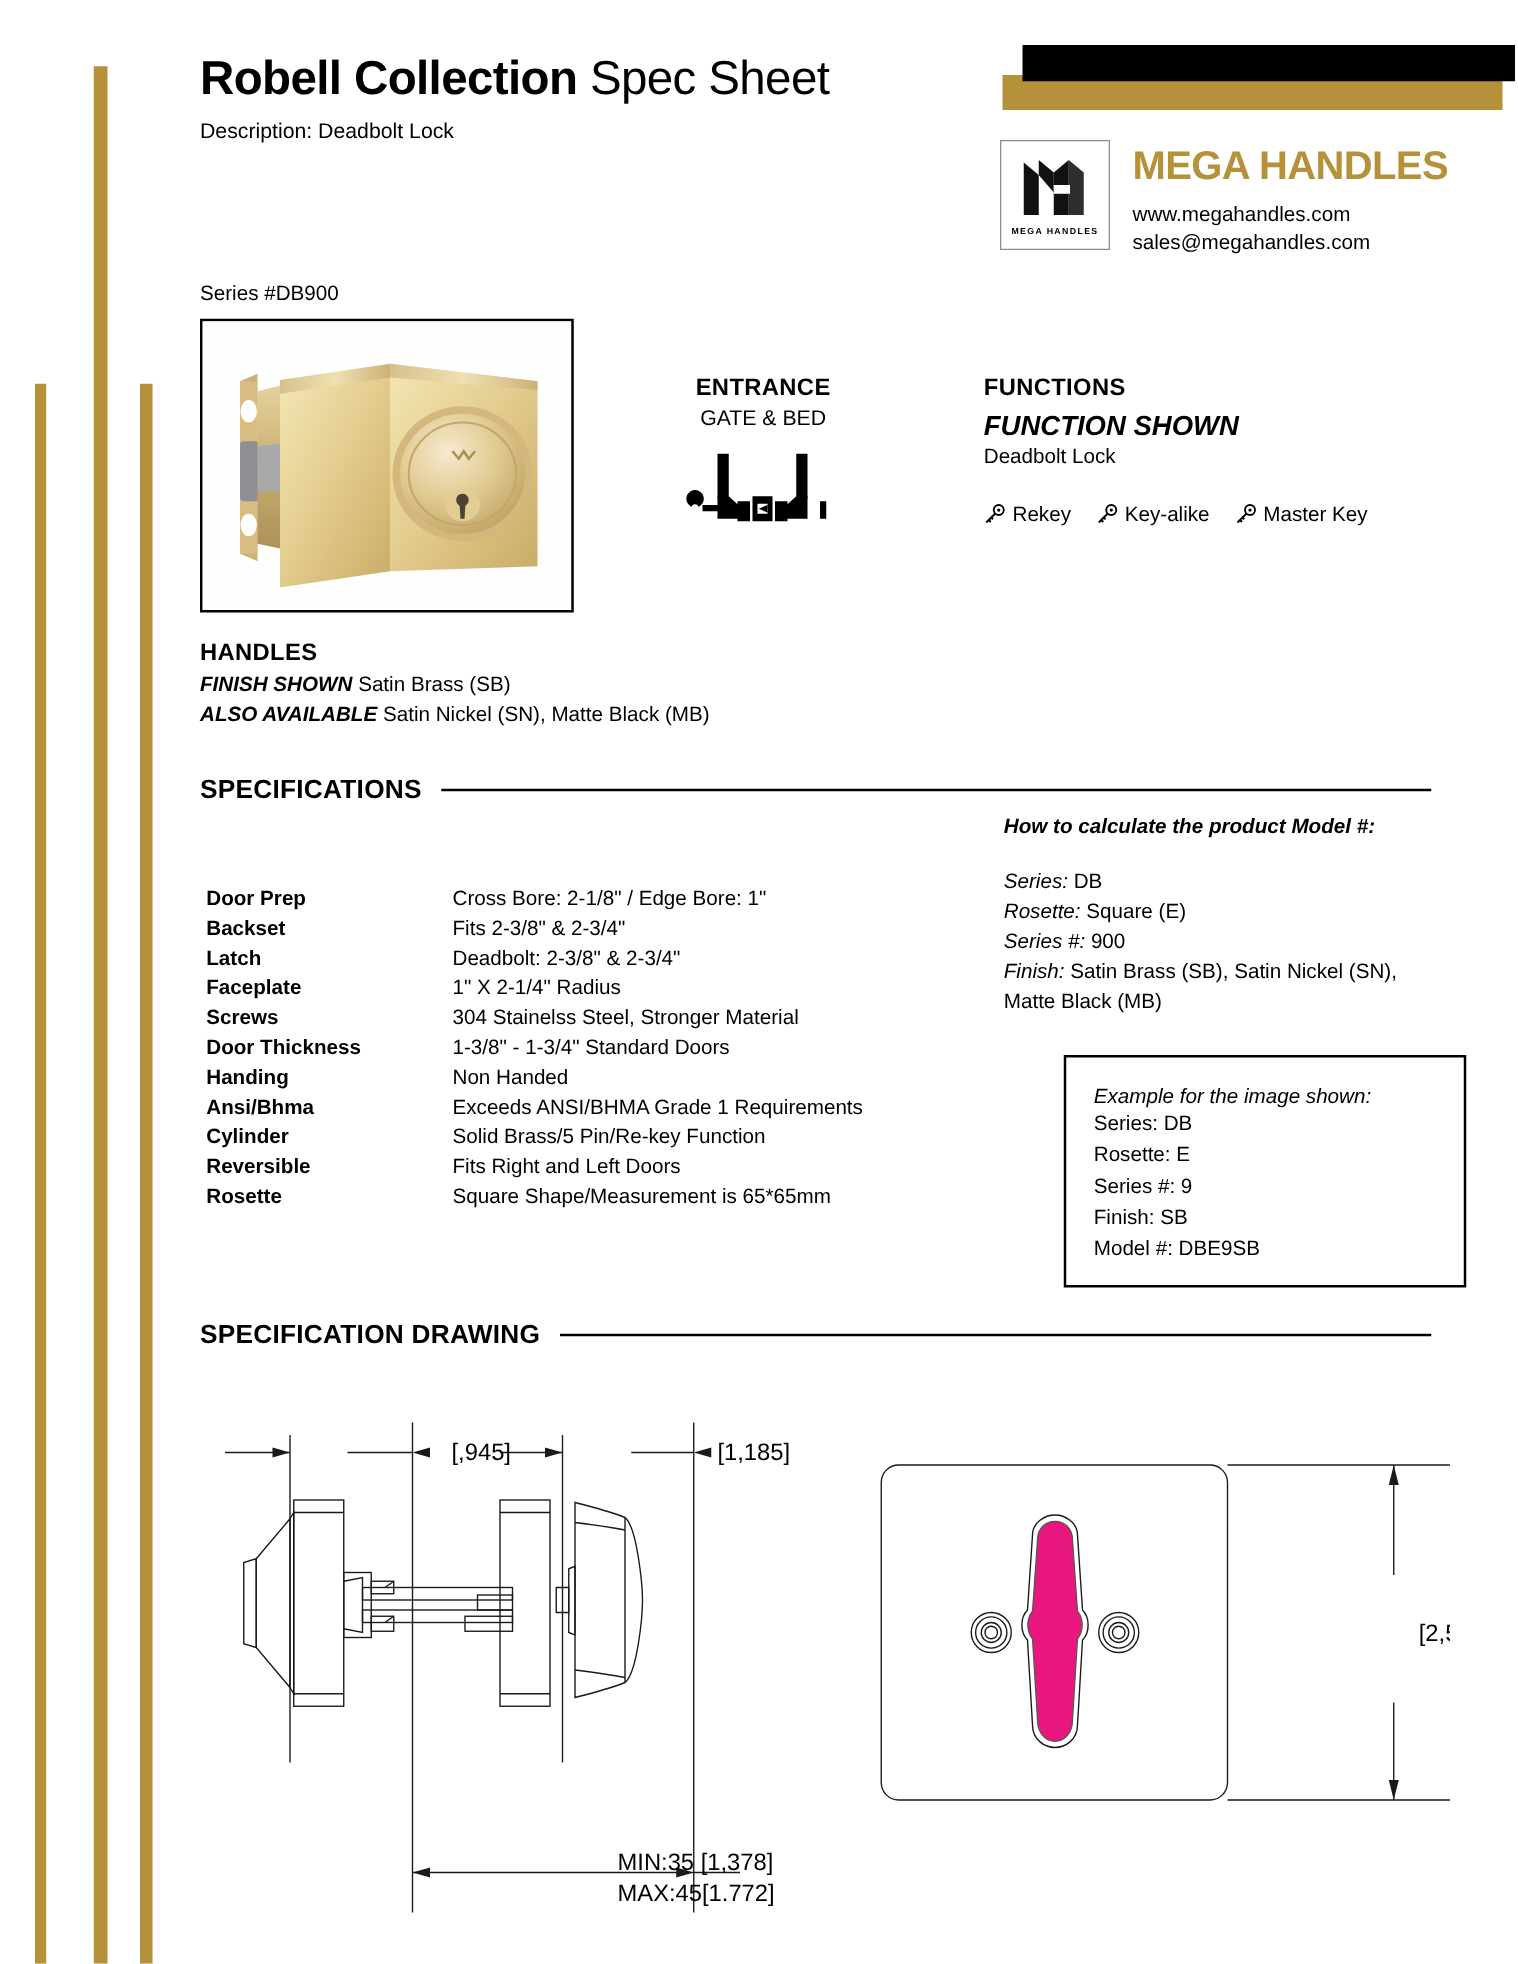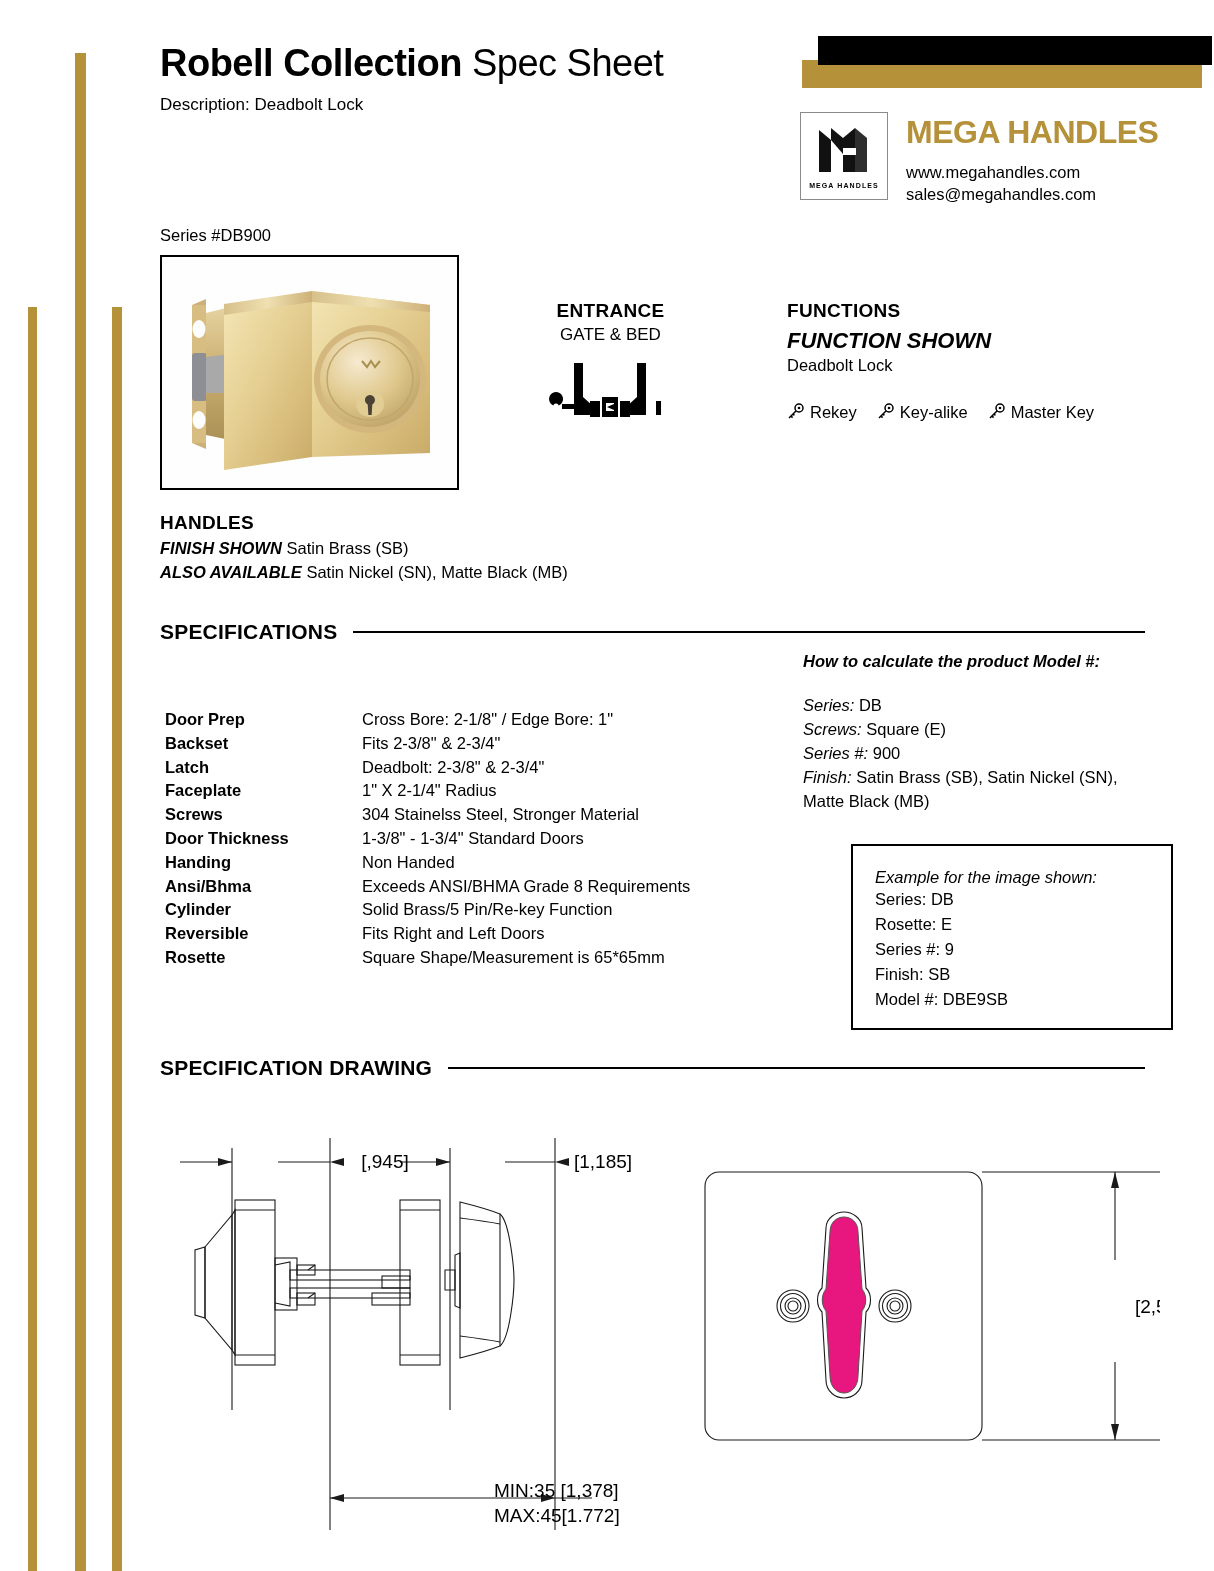--- a/index.html
+++ b/index.html
@@ -284,41 +284,41 @@
   <div class="spec-row">
     <span class="spec-key">Door Thickness</span>
     <span class="spec-val">1-3/8" - 1-3/4" Standard Doors</span>
     </div>
   <div class="spec-row">
     <span class="spec-key">Handing</span>
     <span class="spec-val">Non Handed</span>
     </div>
   <div class="spec-row">
     <span class="spec-key">Ansi/Bhma</span>
-    <span class="spec-val">Exceeds ANSI/BHMA Grade 8 Requirements</span>
+    <span class="spec-val">Exceeds ANSI/BHMA Grade 1 Requirements</span>
     </div>
   <div class="spec-row">
     <span class="spec-key">Cylinder</span>
     <span class="spec-val">Solid Brass/5 Pin/Re-key Function</span>
     </div>
   <div class="spec-row">
     <span class="spec-key">Reversible</span>
     <span class="spec-val">Fits Right and Left Doors</span>
     </div>
   <div class="spec-row">
     <span class="spec-key">Rosette</span>
     <span class="spec-val">Square Shape/Measurement is 65*65mm</span>
     </div>
 </div>
 
 <div id="model-calc">
   <div id="model-calc-title">How to calculate the product Model #:</div>
   <div id="model-calc-list">
     <div class="calc-row"><i>Series:</i> <span>DB</span></div>
-    <div class="calc-row"><i>Screws:</i> <span>Square (E)</span></div>
+    <div class="calc-row"><i>Rosette:</i> <span>Square (E)</span></div>
     <div class="calc-row"><i>Series #:</i> <span>900</span></div>
     <div class="calc-row"><i>Finish:</i> <span>Satin Brass (SB), Satin Nickel (SN),</span></div>
     <div class="calc-row"><span>Matte Black (MB)</span></div>
   </div>
 </div>
 
 <div id="example-box">
   <div id="example-title">Example for the image shown:</div>
   <div class="example-row">Series: DB</div>
   <div class="example-row">Rosette: E</div>

